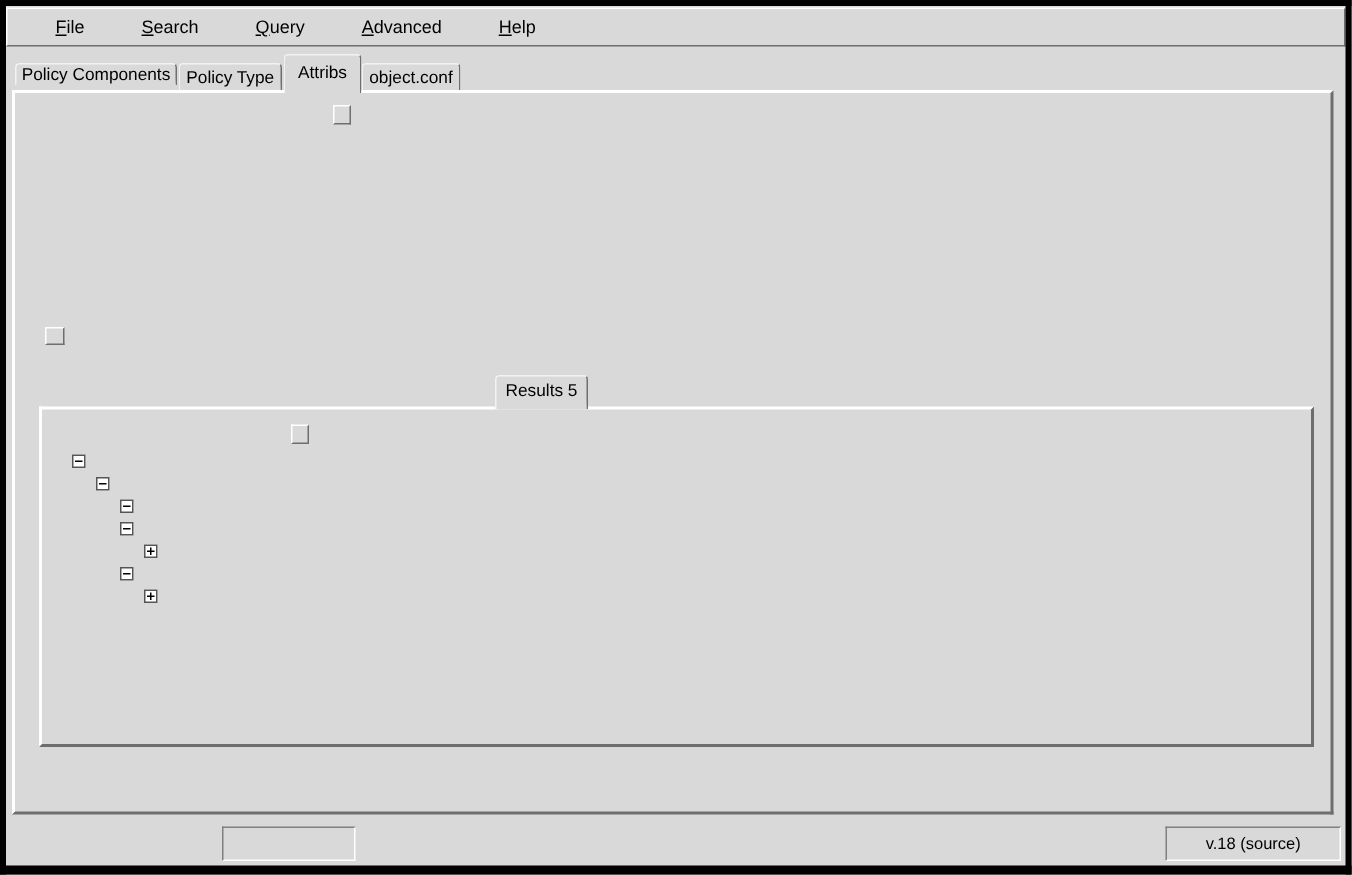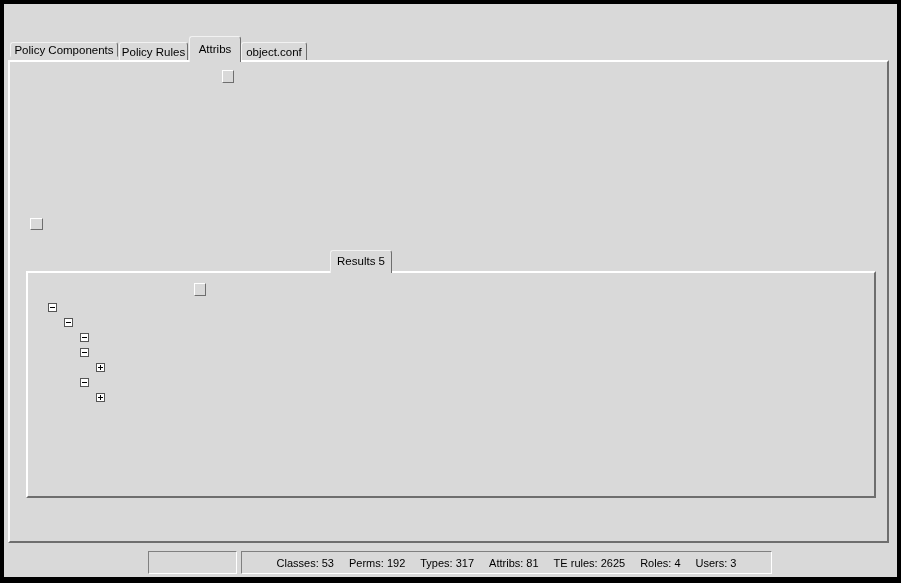--- a/index.html
+++ b/index.html
@@ -68,23 +68,30 @@
   .dt-rule{margin:1px 0 0 48px;font-family:"DejaVu Sans Mono",monospace;font-size:12px;white-space:pre}
   .link{color:#0000cd;text-decoration:underline}
   
   .sseg{position:absolute;top:551px;height:23px;border:1px solid;border-color:#808080 #ffffff #ffffff #808080;background:#d9d9d9;display:flex;align-items:center;justify-content:center;font-size:11px;gap:15px;white-space:nowrap}
 </style>
 </head>
 <body>
 
 <div class="win">
 
+  <div class="menubar raised1">
+    <span class="mitem"><u>F</u>ile</span>
+    <span class="mitem"><u>S</u>earch</span>
+    <span class="mitem"><u>Q</u>uery</span>
+    <span class="mitem"><u>A</u>dvanced</span>
+    <span class="mitem"><u>H</u>elp</span>
+  </div>
 
   <div class="tab" style="left:10px;top:42px;width:108px;height:15px">Policy Components</div>
-  <div class="tab" style="left:119px;top:42px;width:69px;height:19px">Policy Rules</div>
+  <div class="tab" style="left:119px;top:42px;width:69px;height:19px">Policy Type</div>
   <div class="tab" style="left:241px;top:42px;width:66px;height:19px">object.conf</div>
   <div class="panel" style="left:8px;top:60px;width:881px;height:483px"></div>
   <div class="tab active" style="left:189px;top:36px;width:52px;height:26px">Attribs</div>
 
   <div class="lframe groove" style="left:16px;top:70px;width:200px;height:142px">
     <span class="lft">Analysis Type</span>
   </div>
   <div class="lbx sunken" style="left:38px;top:82px;width:144px;height:102px">
     <div class="li"><span>Domain Transition</span></div>
     <div class="li"><span class="sel">Direct Information Flow</span></div>
@@ -231,28 +238,22 @@
   </div>
   <div class="scr" style="left:206px;top:466px;width:636px;height:14px">
     <span class="sarr" style="left:1px;top:0">◁</span>
     <div class="sthumb" style="left:14px;top:1px;width:594px;height:10px"></div>
     <span class="sarr" style="right:1px;top:0">▷</span>
   </div>
 
   <div class="btn" style="left:26px;top:504px;width:842px;height:24px;font-size:11px">Close Tab</div>
 
   <div class="sseg" style="left:148px;width:89px"></div>
-  <div class="sseg" style="left:241px;width:531px">
-    <span>Classes: 53</span>
-    <span>Perms: 192</span>
-    <span>Types: 317</span>
-    <span>Attribs: 81</span>
-    <span>TE rules: 2625</span>
-    <span>Roles: 4</span>
-    <span>Users: 3</span>
+  <div class="sseg" style="left:777px;width:117px">
+    <span>v.18 (source)</span>
   </div>
 
 </div>
 
 <div class="edge" style="left:0;top:0;width:901px;height:4px"></div>
 <div class="edge" style="left:0;top:0;width:4px;height:583px"></div>
 <div class="edge" style="left:897px;top:0;width:4px;height:583px"></div>
 <div class="edge" style="left:0;top:577px;width:901px;height:6px"></div>
 
 </body></html>

